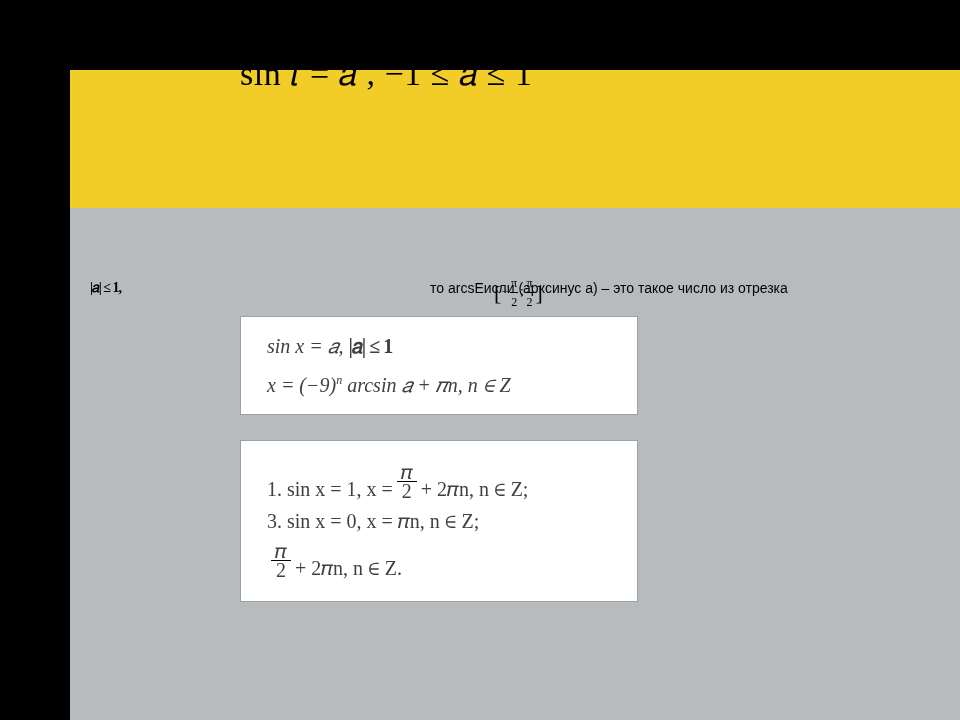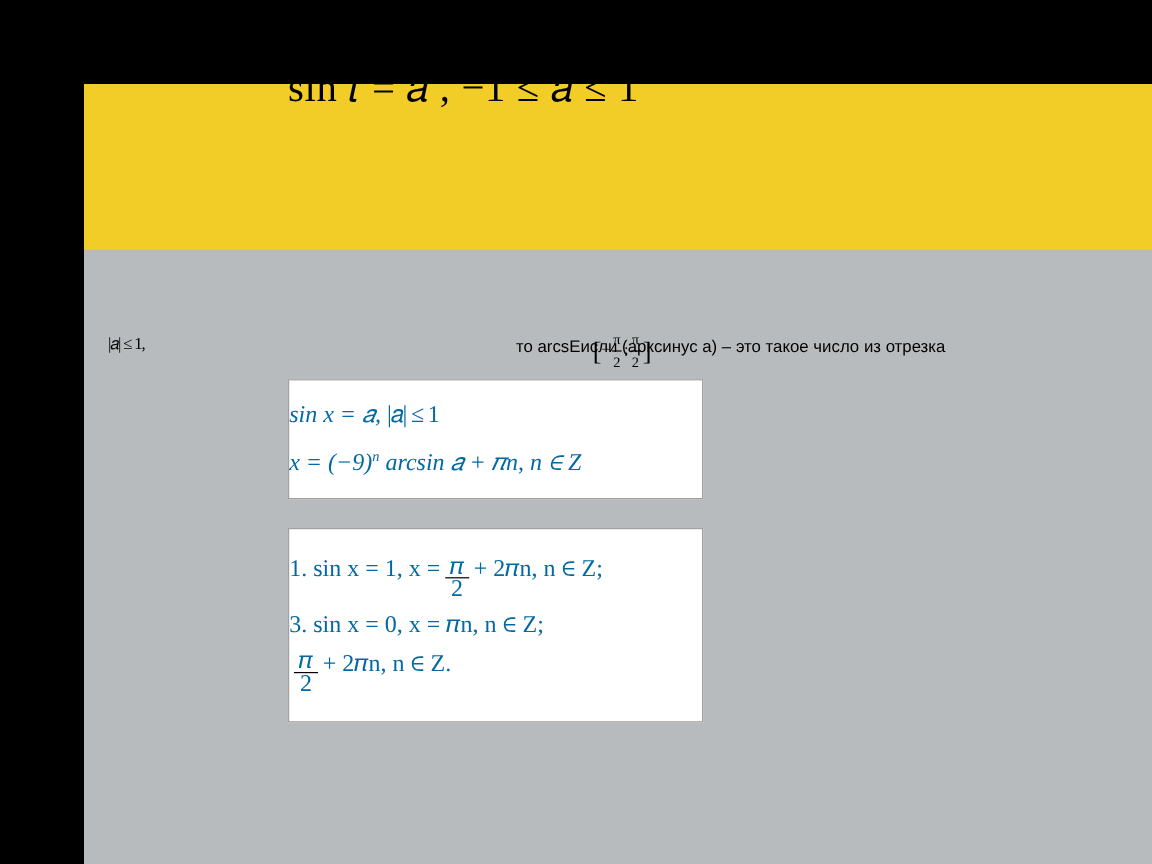--- a/index.html
+++ b/index.html
@@ -67,21 +67,21 @@
     height: 28px;
     font-size: 14px;
     color: #000;
   }
   .def-math {
     position: absolute;
     left: 0;
     top: 0;
     font-family: "Times New Roman", serif;
   }
-  .abs { letter-spacing: -1px; }
+  .abs { letter-spacing: -1px; font-weight: bold; }
   .def-text {
     position: absolute;
     left: 340px;
     top: 0;
     white-space: nowrap;
     font-family: Arial, sans-serif;
   }
   .def-interval {
     position: absolute;
     left: 404px;
@@ -99,22 +99,22 @@
   .def-interval .fnum { display:block; border-bottom: 0.8px solid #000; padding:0 1px; }
   .def-interval .fden { display:block; padding:0 1px; }
   .def-interval .bracket { font-size: 22px; display:inline-block; vertical-align:middle; line-height:22px; }
 
   .card {
     position: absolute;
     background: #fff;
     border: 1px solid #9fa0a1;
     font-family: "Times New Roman", serif;
     font-size: 20px;
-    color: #0369a1;
-    padding: 12px 0;
+    color: #404040;
+    padding: 12px 26px;
   }
   .card sup { font-size: 12px; vertical-align: super; }
 
   .card1 {
     left: 240px;
     top: 316px;
     width: 344px;
     line-height: 34px;
   }
   .card2 {
@@ -122,21 +122,21 @@
     top: 440px;
     width: 344px;
     line-height: 22px;
   }
   .card2 .hdr {
     font-style: italic;
     margin-bottom: 10px;
   }
   .row {
     display: flex;
-    align-items: flex-start;
+    align-items: flex-end;
     margin: 10px 0;
     white-space: nowrap;
   }
   .frac {
     display: inline-flex;
     flex-direction: column;
     align-items: center;
     vertical-align: middle;
     margin: 0 4px;
     line-height: 18px;

